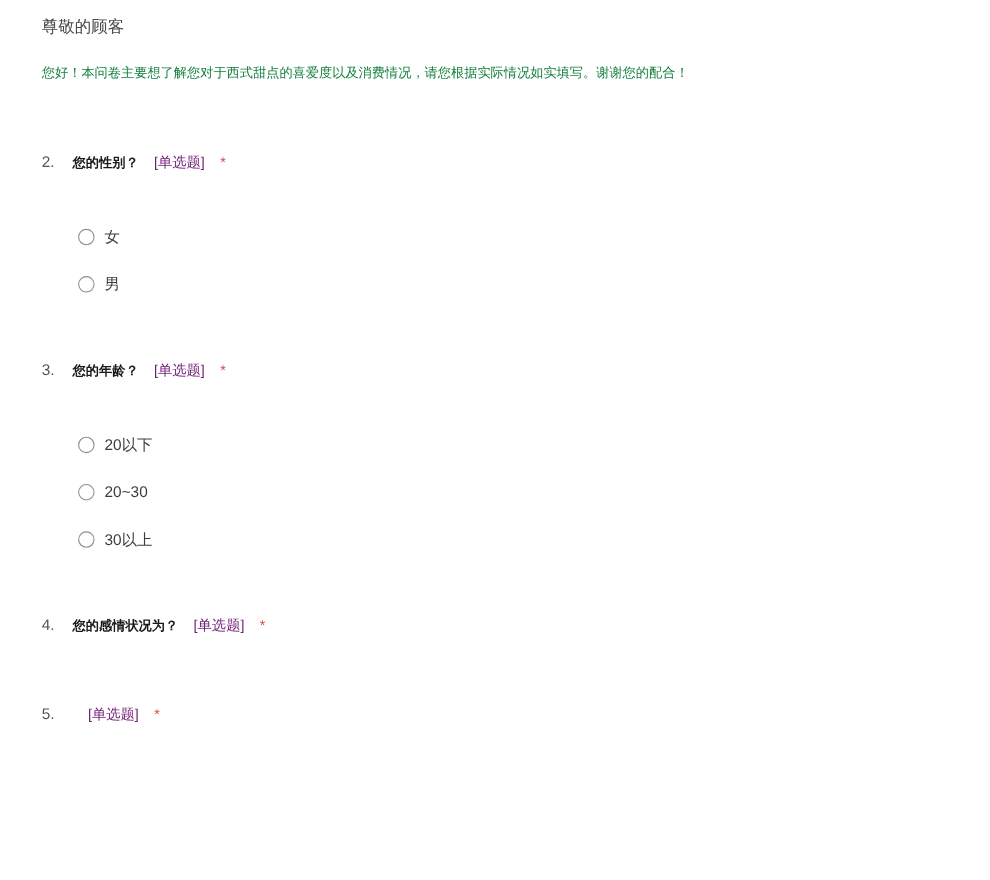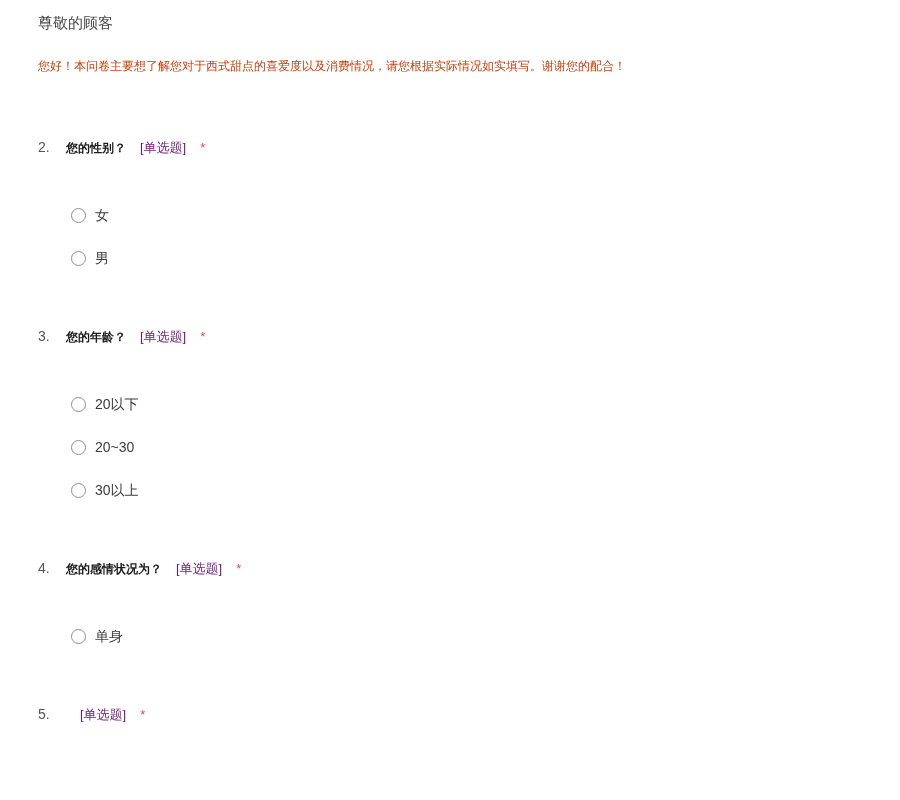--- a/index.html
+++ b/index.html
@@ -12,27 +12,26 @@
     font-family: "Liberation Sans", "DejaVu Sans", sans-serif;
   }
   .page {
     padding: 17px 38px 0 38px;
     box-sizing: border-box;
   }
   .survey-title {
     font-size: 15px;
     line-height: 16px;
     color: #4a4a4a;
-    font-family: Liberation Mono, monospace;
   }
   .survey-desc {
     margin-top: 27px;
     font-size: 12px;
     line-height: 13px;
-    color: #c2410c;
+    color: #15803d;
   }
   .question {
     margin-top: 60px;
   }
   .question.first {
     margin-top: 64px;
   }
   .q-header {
     display: flex;
     align-items: baseline;
@@ -141,24 +140,20 @@
   </div>
 
   <div class="question">
     <div class="q-header">
       <span class="q-number">4.</span>
       <span class="q-title">您的感情状况为？</span>
       <span class="q-type">[单选题]</span>
       <span class="q-required">*</span>
     </div>
     <div class="options">
-  <div class="option">
-    <span class="radio"></span>
-    <span class="option-label">单身</span>
-  </div>
 
 </div>
   </div>
 
   <div class="question">
     <div class="q-header">
       <span class="q-number">5.</span>
       <span class="q-type">[单选题]</span>
       <span class="q-required">*</span>
     </div>

